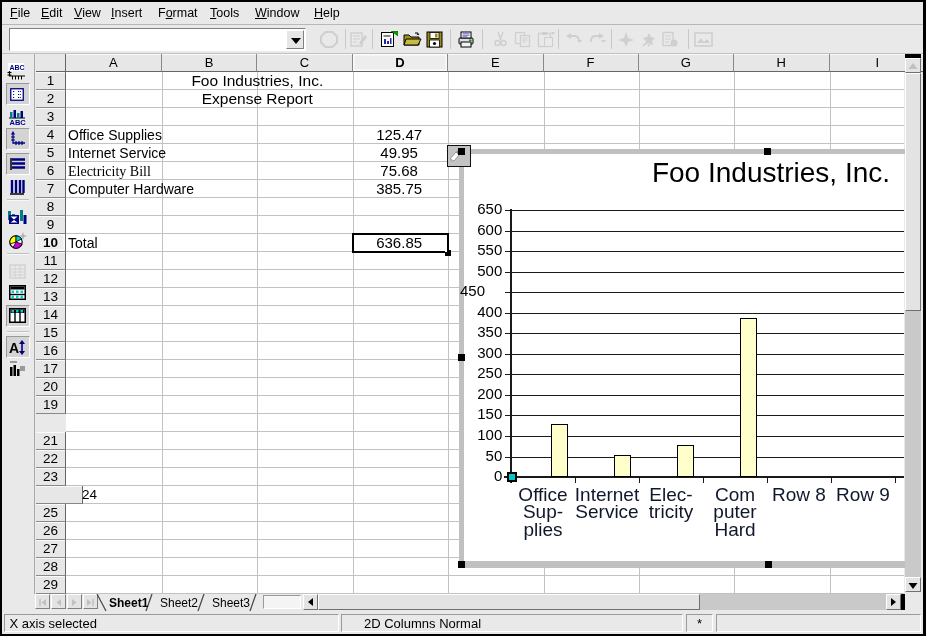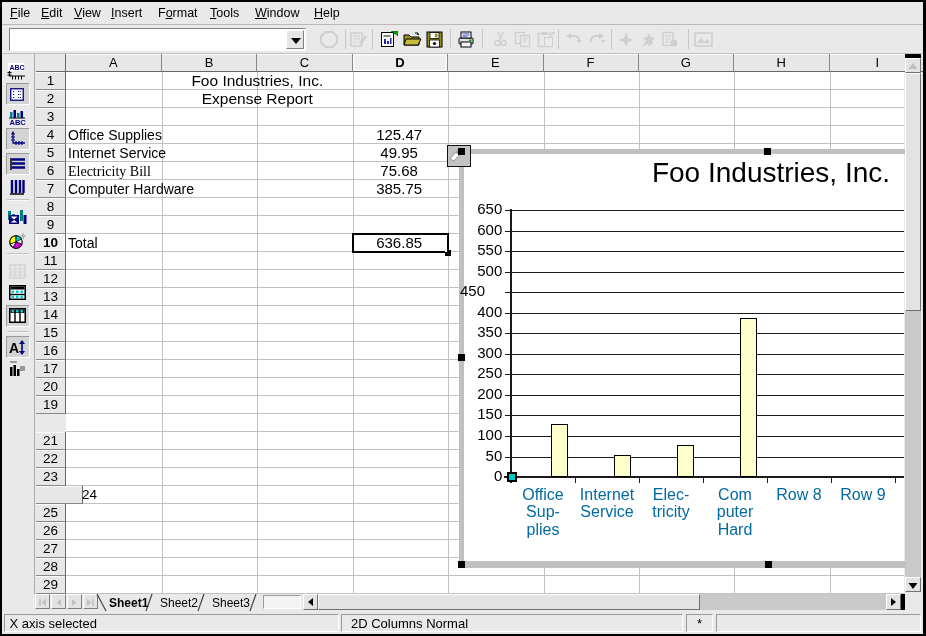--- a/index.html
+++ b/index.html
@@ -47,21 +47,21 @@
 .frame { position:absolute; background:#c0c0c0; }
 .handle { position:absolute; width:7px; height:7px; background:#000; }
 #chart-title { left:641px; top:157px; width:260px; font-size:28px; color:#000; text-align:center; }
 .ylab { position:absolute; width:40px; font-size:15px; text-align:right; color:#000; height:14px; line-height:14px; }
 .gline { position:absolute; left:511px; width:393px; height:1px; background:#1a1a1a; }
 .ytick { position:absolute; left:505px; width:6px; height:1px; background:#1a1a1a; }
 #yaxis { left:510px; top:209px; width:2px; height:274px; background:#1a1a1a; }
 #xaxis { left:504px; top:476px; width:400px; height:2px; background:#1a1a1a; }
 .xtick { position:absolute; top:478px; width:1px; height:5px; background:#1a1a1a; }
 .bar { position:absolute; background:#ffffcc; border:1px solid #000; }
-.xlab { position:absolute; top:486px; font-size:16px; line-height:17.3px; text-align:left; color:#0369a1; white-space:pre; }
+.xlab { position:absolute; top:486px; font-size:19px; line-height:17.3px; text-align:left; color:#0f172a; white-space:pre; }
 #cyan { left:507px; top:472px; width:10px; height:10px; background:#000; }
 #cyan-in { left:509px; top:474px; width:6px; height:6px; background:#00c8c8; }
 
 #cursor { left:447px; top:145px; width:24px; height:22px; background:#c3c3c3; border:1.5px solid #111; }
 
 #vsb-split { left:905px; top:54px; width:16px; height:4px; background:#000; }
 .sbbtn { position:absolute; background:#e3e3e3; border-top:1px solid #fff; border-left:1px solid #fff; border-bottom:1px solid #707070; border-right:1px solid #707070; }
 #vsb-track { left:905px; top:73px; width:16px; height:505px; background:#c9c9c9; }
 #vsb-thumb { left:905px; top:73px; width:16px; height:238px; background:#e3e3e3; border-top:1px solid #fff; border-left:1px solid #fff; border-bottom:1px solid #707070; border-right:1px solid #707070; }
 
@@ -467,21 +467,21 @@
     </svg></div>
 <div class="sbbtn" style="left:905px;top:58px;width:16px;height:15px;"><svg width="14" height="13" viewBox="0 0 14 13">
       <path d="M7 3 L2.5 9 L11.5 9 Z" fill="#c0c0c0"></path>
     </svg></div>
 <div class="sbbtn" style="left:905px;top:577px;width:16px;height:15px;"><svg width="14" height="13" viewBox="0 0 14 13">
       <path d="M7 10 L2.5 4 L11.5 4 Z" fill="#000"></path>
     </svg></div>
 
 <div class="abs" id="statusbar">
   <div class="spanel" style="left:3px; width:335px; padding-left:4.5px;">X axis selected</div>
-  <div class="spanel" style="left:340px; width:342px; padding-left:9px;">2D Columns Normal</div>
+  <div class="spanel" style="left:340px; width:342px; padding-left:22px;">2D Columns Normal</div>
   <div class="spanel" style="left:685px; width:27px; text-align:center;">*</div>
   <div class="spanel" style="left:715px; width:205px;"></div>
 </div>
 
 <div class="abs" id="win-top"></div>
 <div class="abs" id="win-left"></div>
 <div class="abs" id="win-right"></div>
 <div class="abs" id="win-bot"></div>
 
 </body></html>

